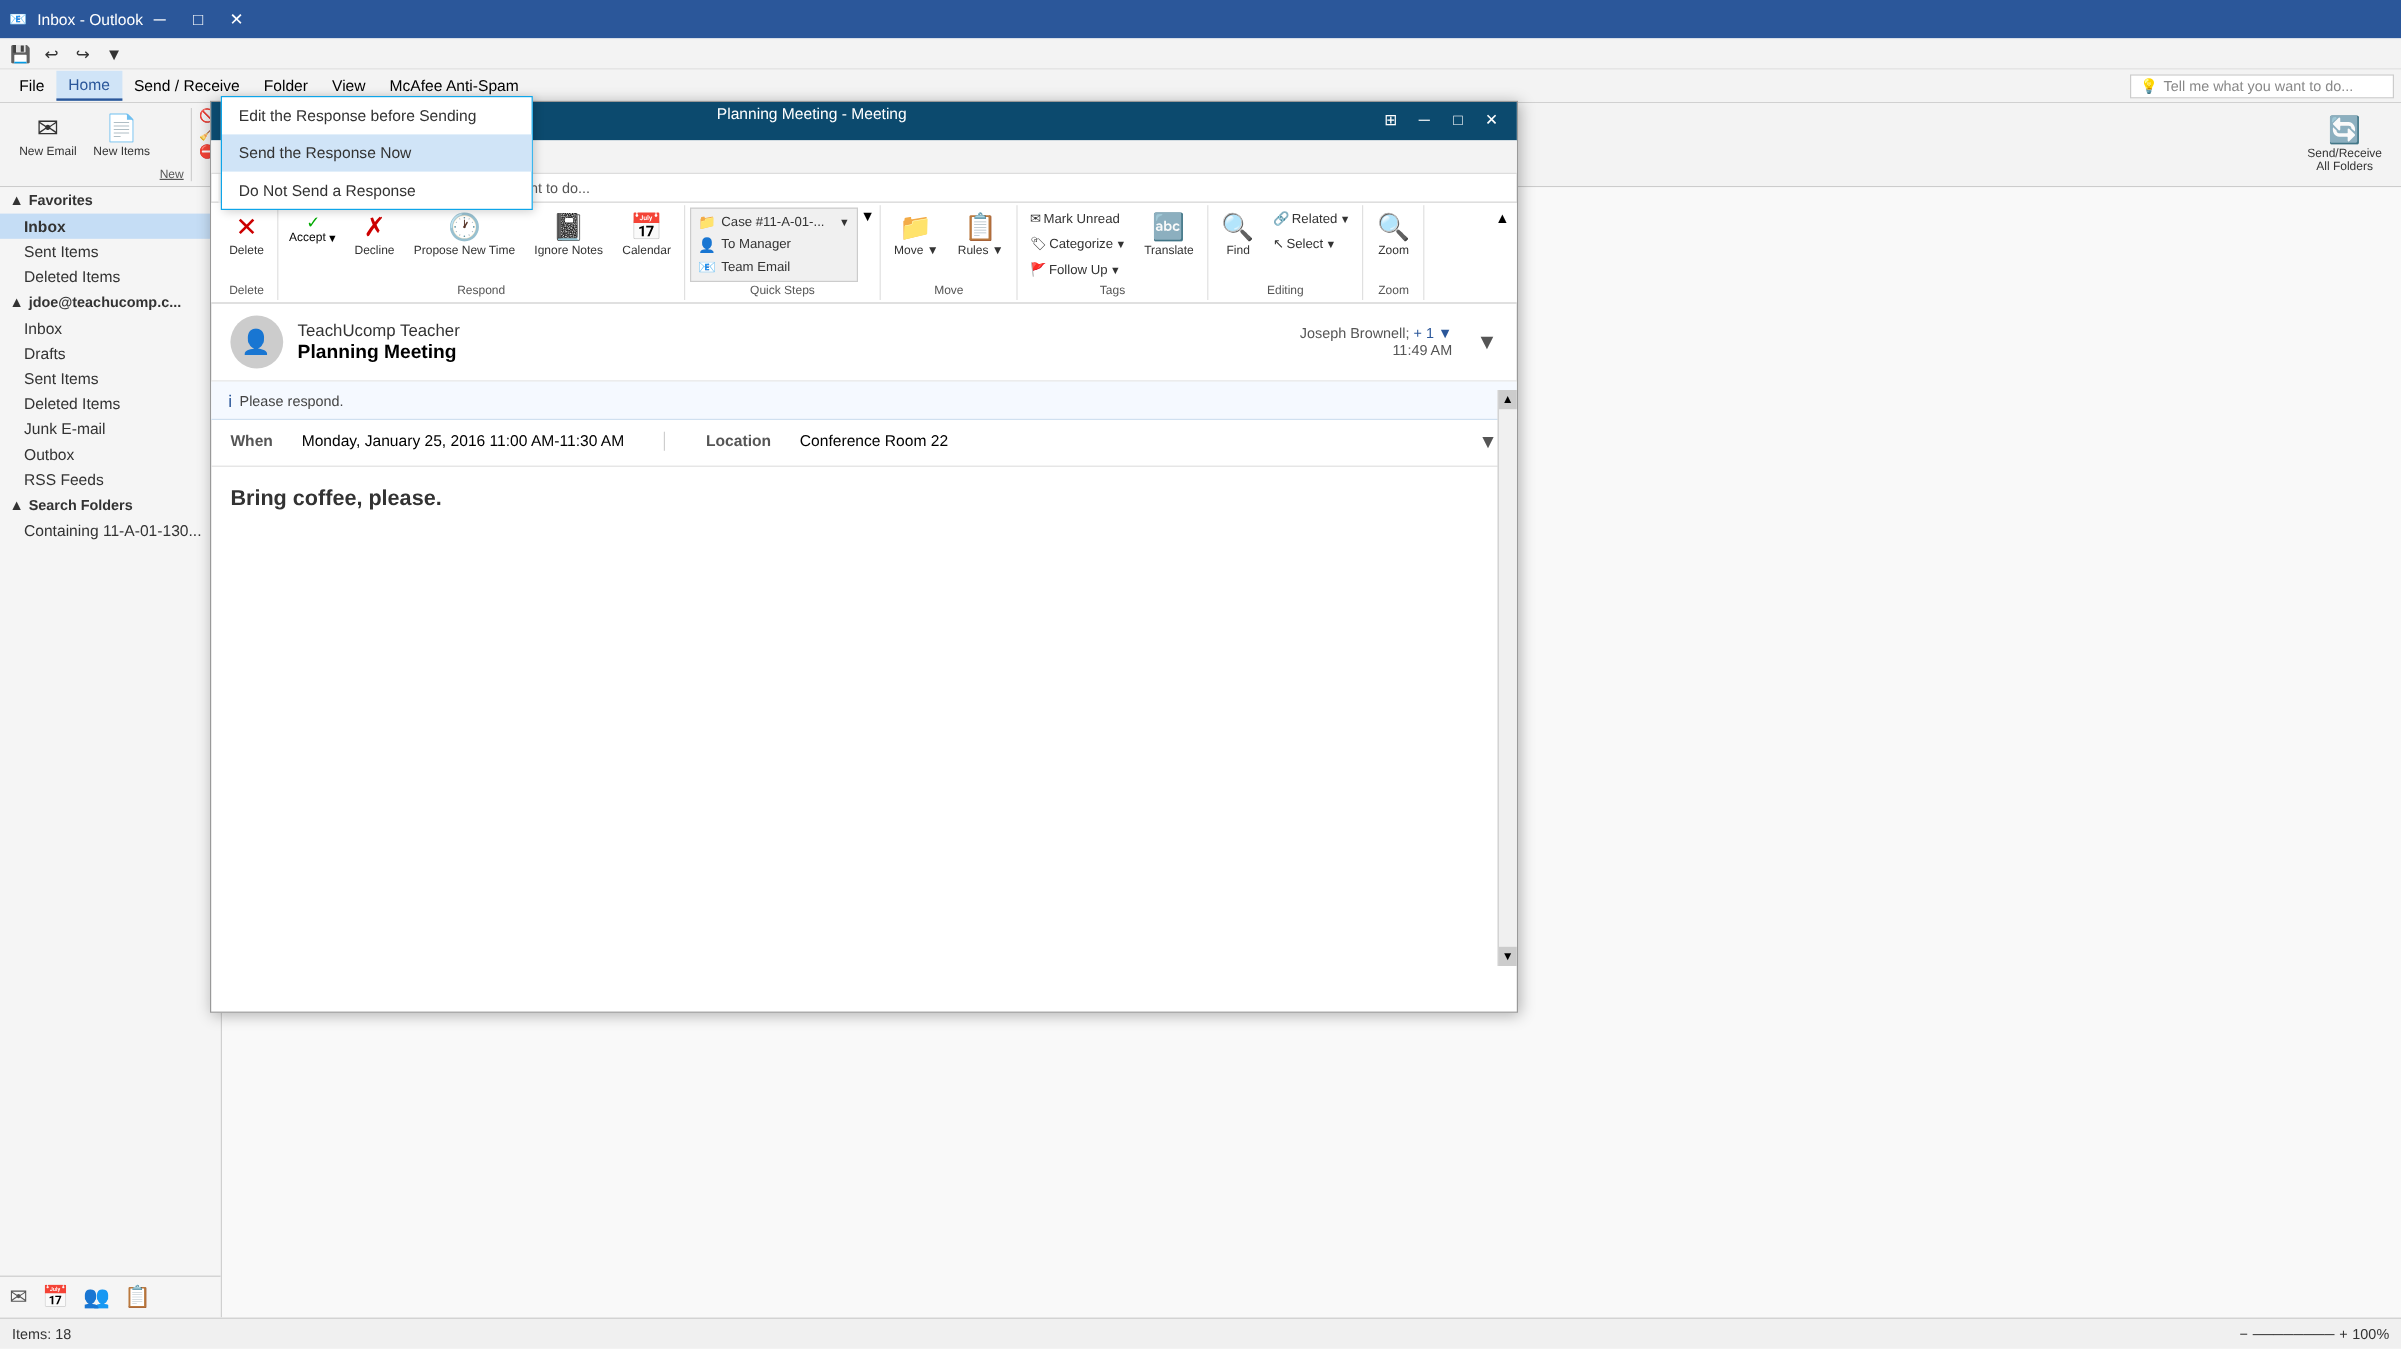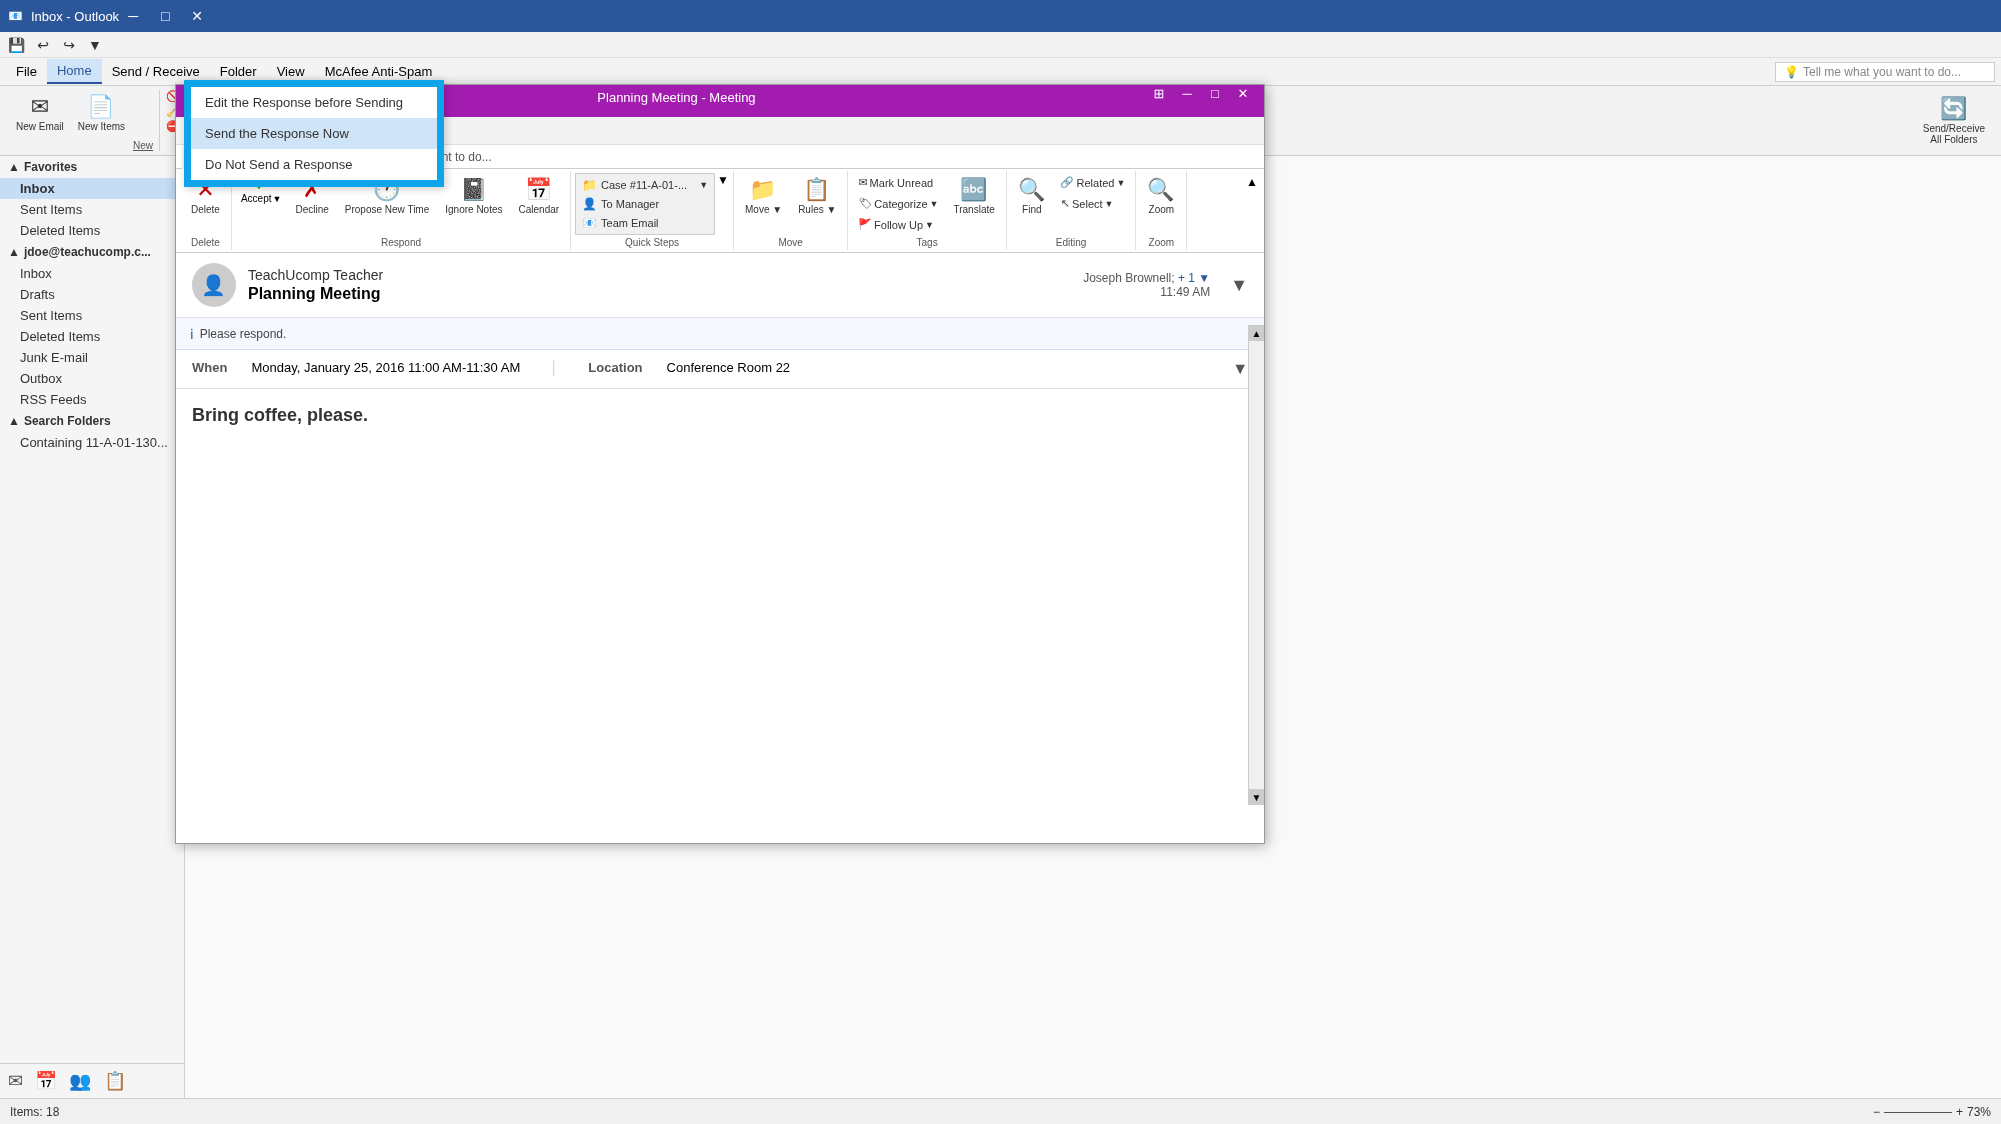--- a/index.html
+++ b/index.html
@@ -147,24 +147,24 @@
       height: 760px;
       background: white;
       border: 1px solid #999;
       box-shadow: 2px 2px 12px rgba(0,0,0,0.3);
       display: flex;
       flex-direction: column;
       z-index: 10;
     }
     .meeting-title-bar {
       height: 32px;
-      background: #a21caf;
-      display: flex;
-      align-items: flex-end;
-      padding: 12px 8px;
+      background: #0c4a6e;
+      display: flex;
+      align-items: flex-start;
+      padding: 2px 8px;
       color: white;
       font-size: 13px;
     }
     .meeting-title {
       flex: 1;
       text-align: center;
     }
     .meeting-title-controls {
       display: flex;
       gap: 2px;
@@ -274,21 +274,21 @@
     }
     .dropdown-arrow { font-size: 9px; }
 
     
     .accept-dropdown {
       position: absolute;
       top: 80px;
       left: 184px;
       width: 260px;
       background: white;
-      border: 7px solid #0ea5e9;
+      border: 1px solid #0ea5e9;
       box-shadow: 2px 2px 8px rgba(0,0,0,0.2);
       z-index: 100;
     }
     .accept-dropdown-item {
       padding: 8px 14px;
       font-size: 13px;
       color: #333;
       cursor: pointer;
     }
     .accept-dropdown-item:hover, .accept-dropdown-item.highlighted {
@@ -515,21 +515,21 @@
     </div>
   </div>
 
   <div class="status-bar">
     <span>Items: 18</span>
     <div class="status-right">
       <div style="display:flex; align-items:center; gap:4px;">
         <span style="cursor:pointer;">−</span>
         <span style="cursor:pointer;">────────</span>
         <span style="cursor:pointer;">+</span>
-        <span>73%</span>
+        <span>100%</span>
       </div>
     </div>
   </div>
 </div>
 
 <div class="meeting-window">
 
   <div class="meeting-title-bar">
     <span style="font-size:12px; margin-right:8px;">📅</span>
     <span class="meeting-title">Planning Meeting - Meeting</span>

